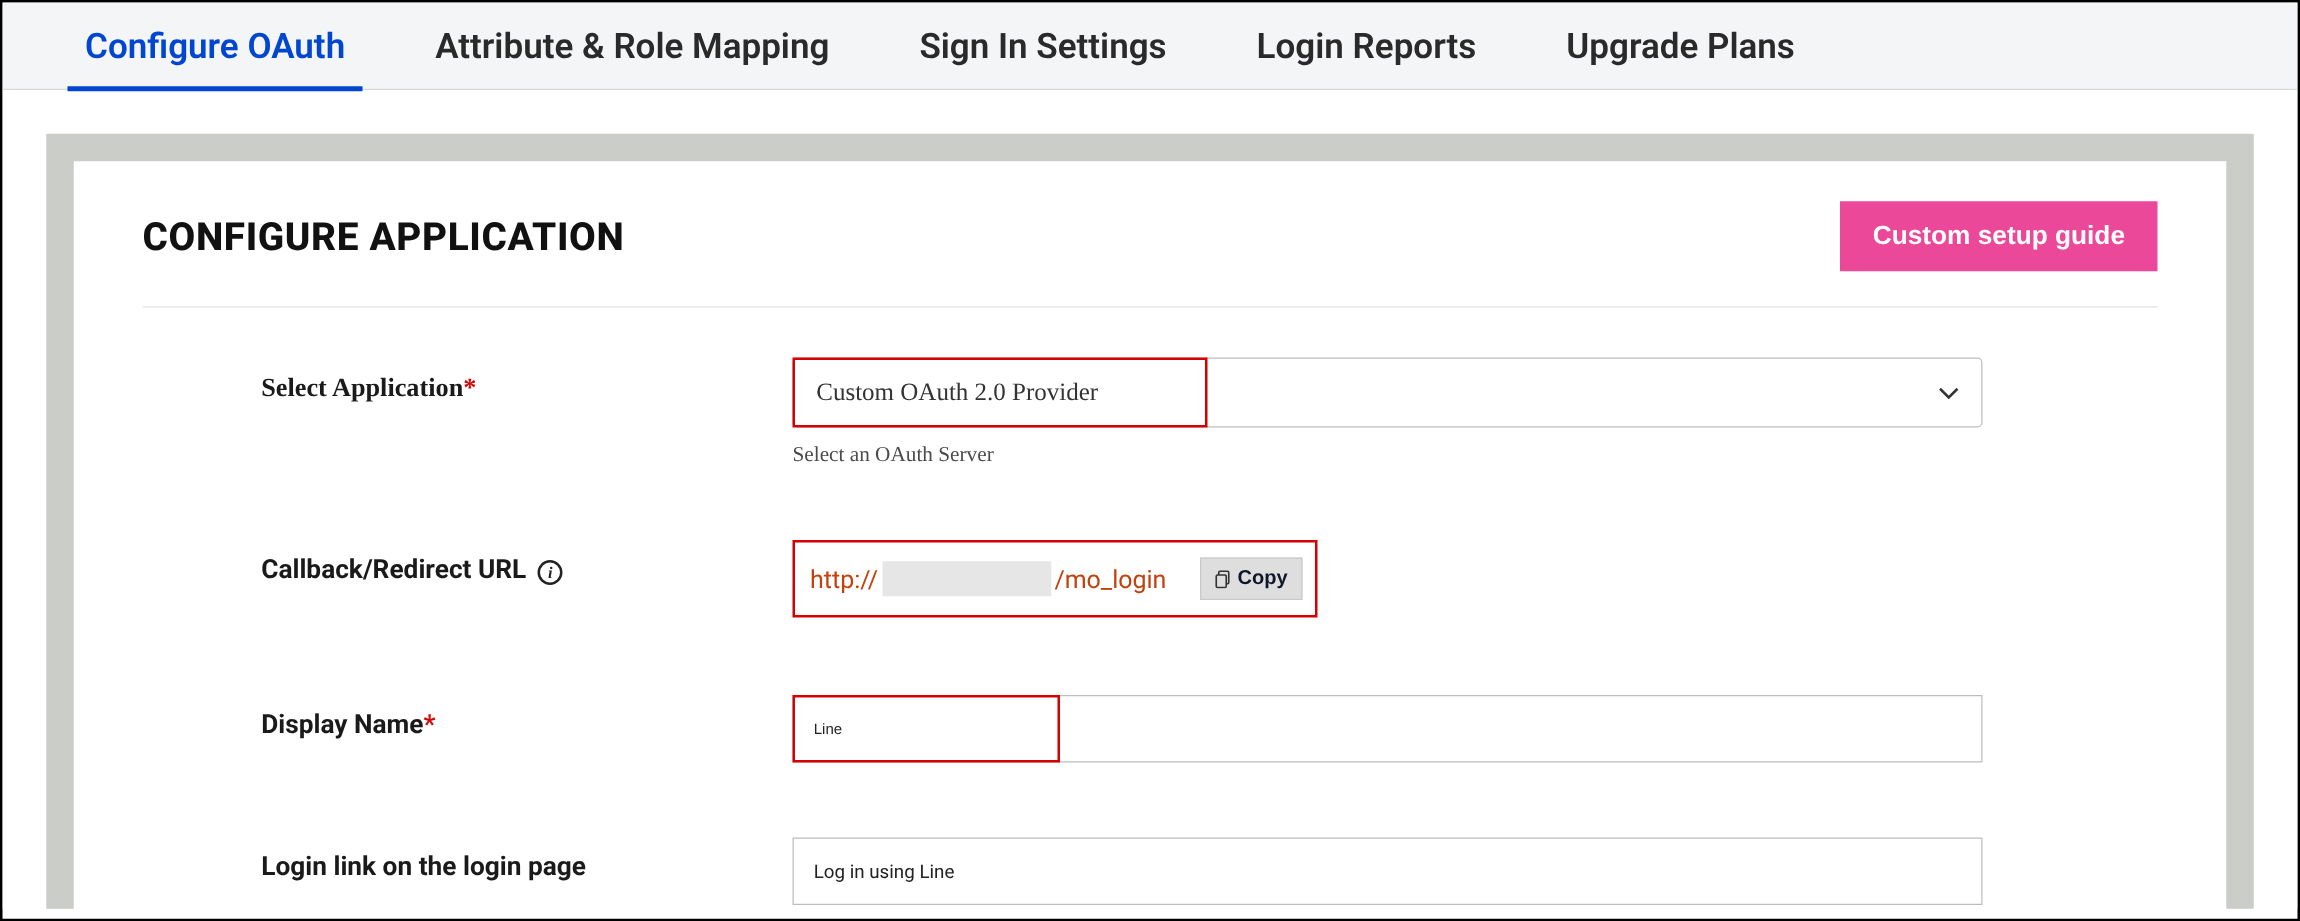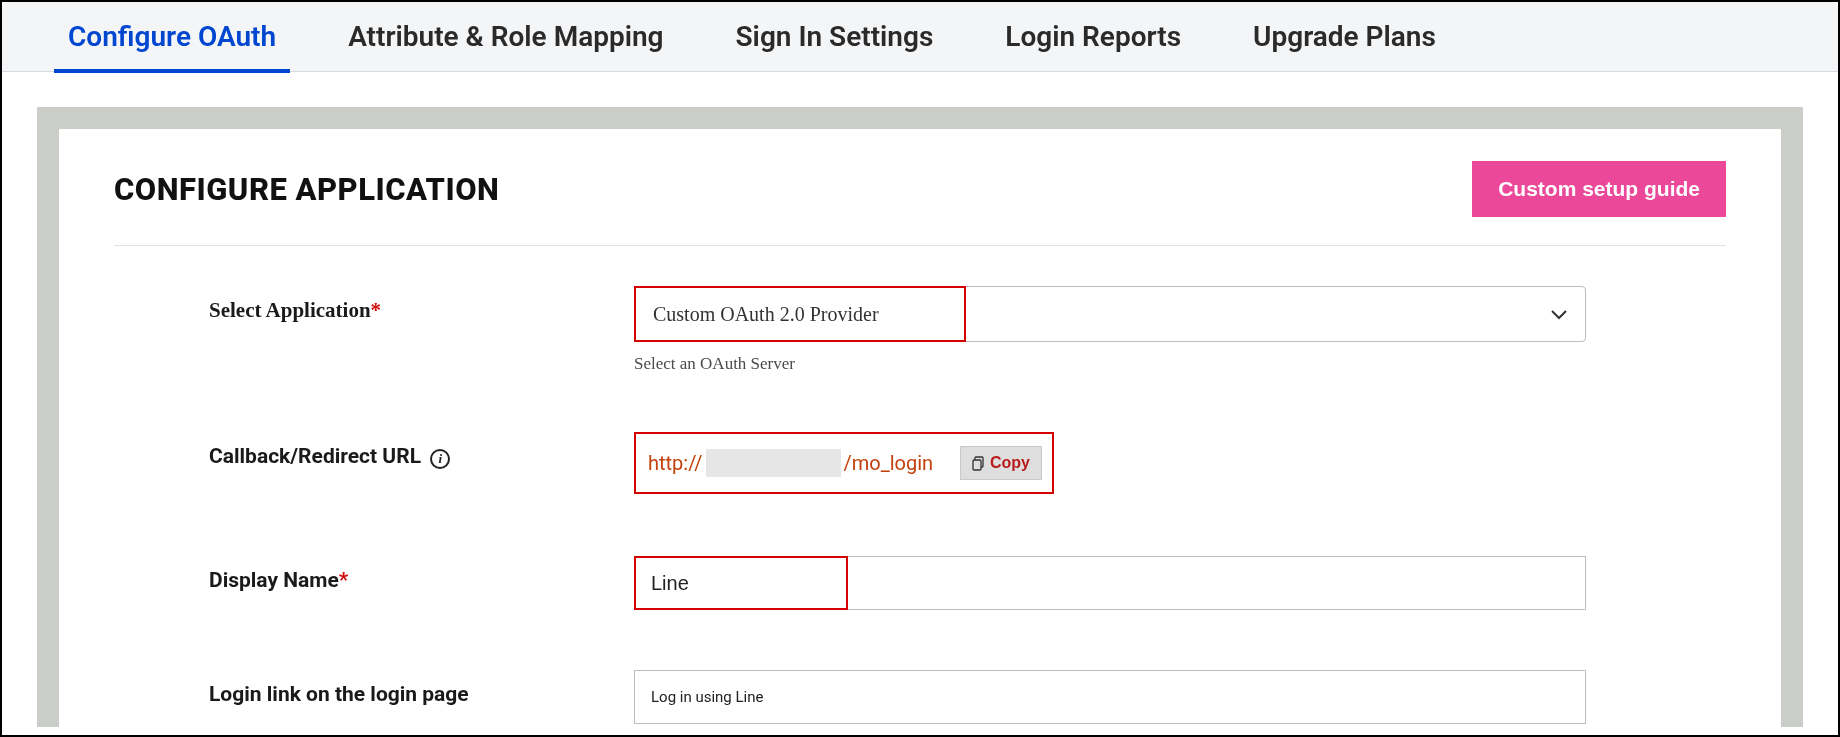--- a/index.html
+++ b/index.html
@@ -171,21 +171,21 @@
       height: 28px;
       background: #e6e6e6;
       vertical-align: middle;
     }
     .copy-btn {
       background: #dedede;
       border: 1px solid #c9c9c9;
       padding: 7px 11px;
       font-size: 16px;
       font-weight: 700;
-      color: #b91c1c;
+      color: #0f172a;
       cursor: pointer;
       display: inline-flex;
       align-items: center;
       gap: 5px;
       margin-left: auto;
     }
     .copy-icon {
       width: 13px;
       height: 15px;
       display: inline-block;
@@ -210,21 +210,21 @@
     }
     .display-wrap {
       position: relative;
       width: 100%;
     }
     .display-input {
       width: 100%;
       height: 54px;
       border: 1px solid #bdbdbd;
       padding: 0 16px;
-      font-size: 20px;
+      font-size: 12px;
       color: #222;
       background: #fff;
     }
     .display-red {
       position: absolute;
       left: 0;
       top: 0;
       width: 214px;
       height: 54px;
       border: 2px solid #d50000;

